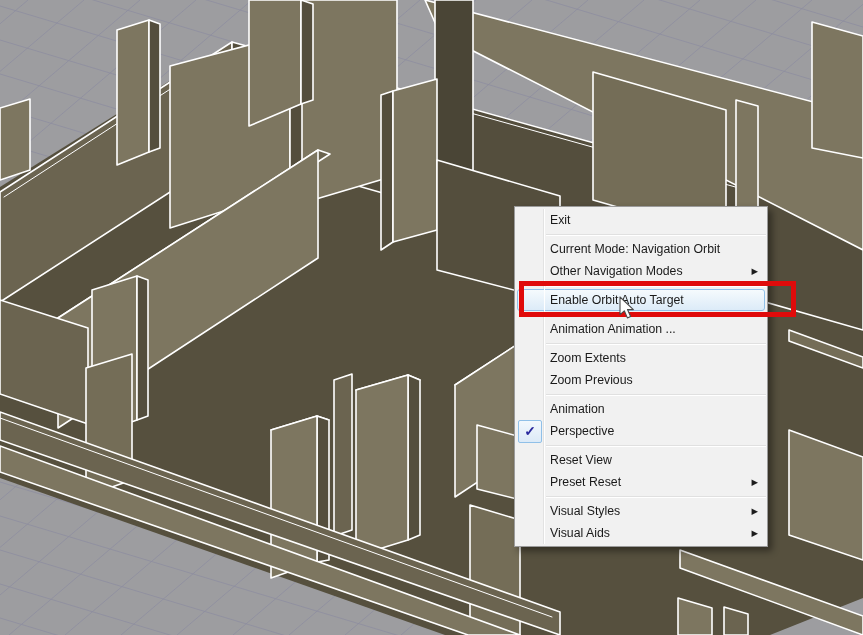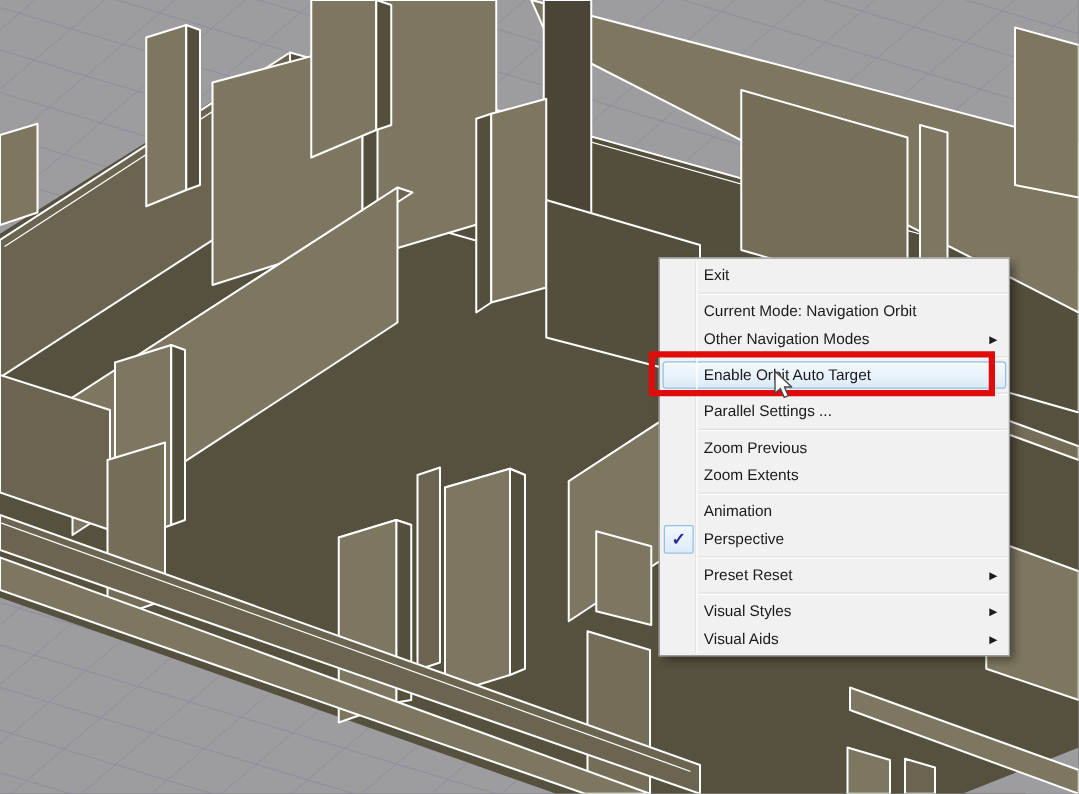--- a/index.html
+++ b/index.html
@@ -178,56 +178,59 @@
 
       <polygon points="678,598 712,608 712,635 678,635" fill="var(--wall-light)"></polygon>
       <polygon points="724,607 748,614 748,635 724,635" fill="var(--wall-mid)"></polygon>
 
       <polygon points="0,412 560,612 560,635 0,440" fill="var(--wall-mid)"></polygon>
       <line x1="0" y1="418" x2="552" y2="617" stroke-width="1"></line>
       <polygon points="0,446 520,635 468,635 0,472" fill="var(--wall-light)"></polygon>
     </g>
   </svg>
 
-  <div class="menu" id="menu" style="left: 527px; top: 206px; width: 281px;">
+  <div class="menu" id="menu" style="left: 514px; top: 206px; width: 254px;">
       <div class="mi">
         <span class="lbl">Exit</span>
       </div>
       <div class="sep"></div>
       <div class="mi">
         <span class="lbl">Current Mode: Navigation Orbit</span>
       </div>
       <div class="mi">
         <span class="lbl">Other Navigation Modes</span>
         <span class="arrow">▶</span>
       </div>
       <div class="sep"></div>
       <div class="mi hl">
         <span class="lbl">Enable Orbit Auto Target</span>
       </div>
       <div class="sep"></div>
       <div class="mi">
-        <span class="lbl">Parallel Settings ...</span>
-      </div>
-      <div class="sep"></div>
+        <span class="lbl">Animation Animation ...</span>
+      </div>
+      <div class="sep"></div>
+      <div class="mi">
+        <span class="lbl">Zoom Extents</span>
+      </div>
       <div class="mi">
         <span class="lbl">Zoom Previous</span>
-      </div>
-      <div class="mi">
-        <span class="lbl">Zoom Extents</span>
       </div>
       <div class="sep"></div>
       <div class="mi">
         <span class="lbl">Animation</span>
       </div>
       <div class="mi">
         <span class="chk">✓</span>
         <span class="lbl">Perspective</span>
       </div>
       <div class="sep"></div>
+      <div class="mi">
+        <span class="lbl">Reset View</span>
+      </div>
       <div class="mi">
         <span class="lbl">Preset Reset</span>
         <span class="arrow">▶</span>
       </div>
       <div class="sep"></div>
       <div class="mi">
         <span class="lbl">Visual Styles</span>
         <span class="arrow">▶</span>
       </div>
       <div class="mi">

